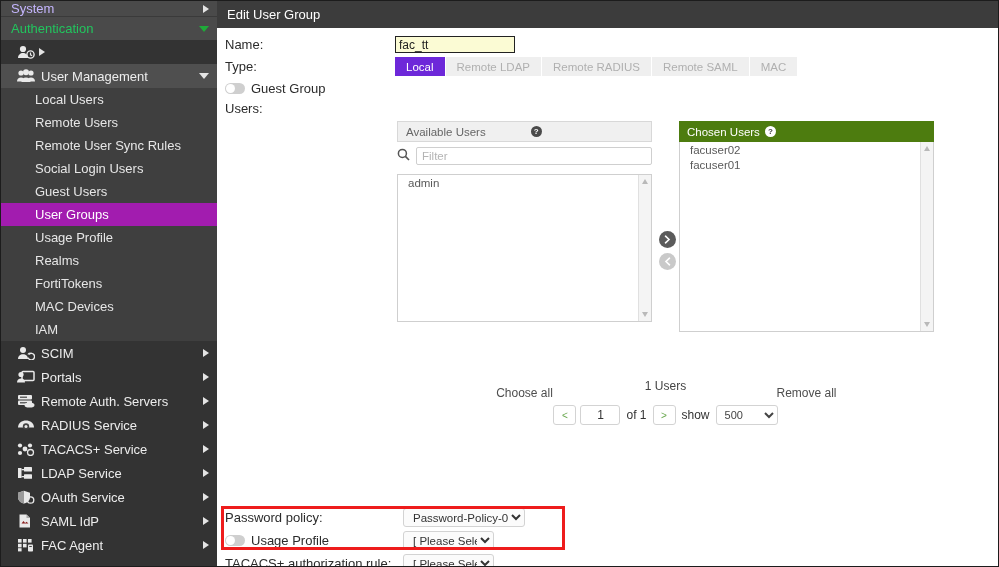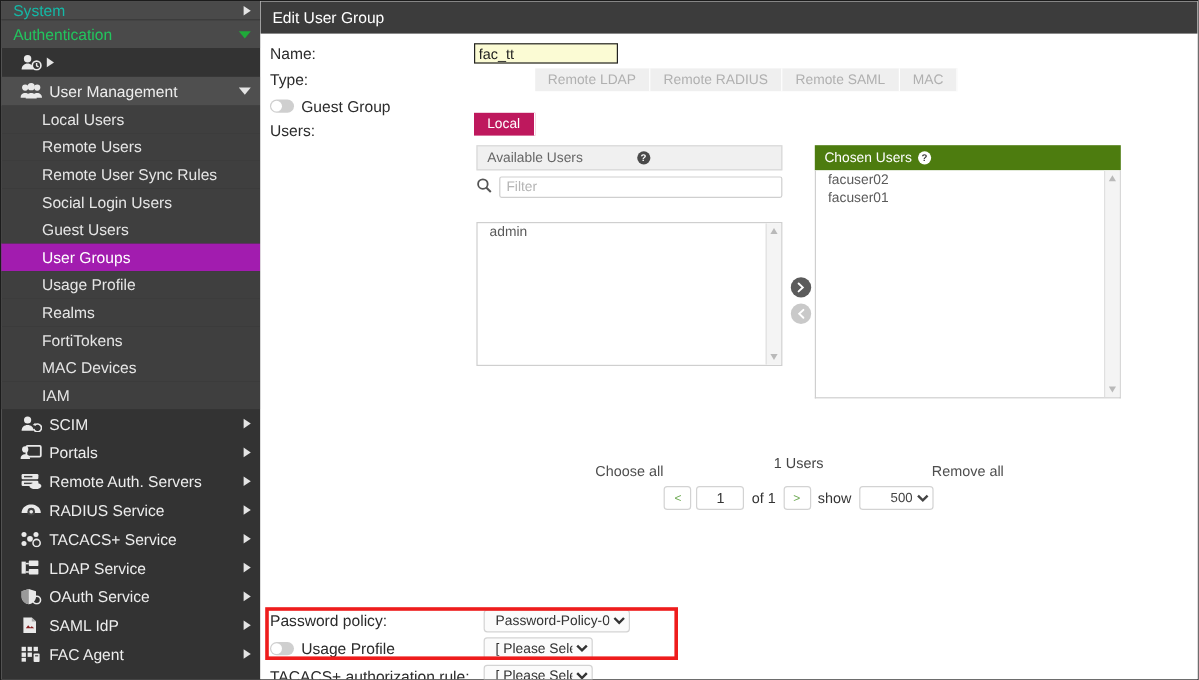--- a/index.html
+++ b/index.html
@@ -25,21 +25,21 @@
     flex: 0 0 216px;
     overflow: hidden;
     position: relative;
   }
   .nav-top {
     height: 16px;
     background: #4a4a4a;
     display: flex; align-items: center;
     padding: 0 8px 0 10px;
     font-size: 13px;
-    color: #14b8a6;
+    color: #c4b5fd;
     border-bottom: 1px solid #3a3a3a;
   }
   .nav-top .lbl { flex: 1; }
   .nav-auth {
     height: 23px;
     background: #4a4a4a;
     display: flex; align-items: center;
     padding: 0 8px 0 10px;
     font-size: 13px;
     color: #22c55e;
@@ -120,21 +120,21 @@
   .type-tabs { display: flex; height: 19px; }
   .tab {
     height: 19px;
     display: flex; align-items: center; justify-content: center;
     padding: 0 11px;
     font-size: 11.5px;
     background: #efefef;
     color: #b0b0b0;
     border-right: 1px solid #ffffff;
   }
-  .tab.on { background: #be185d; color: #ffffff; margin-top: 37px; }
+  .tab.on { background: #6d28d9; color: #ffffff; }
 
   .toggle {
     width: 20px; height: 11px;
     border-radius: 6px;
     background: #cfcfcf;
     position: relative;
     flex: 0 0 20px;
     margin-right: 6px;
   }
   .toggle::after {
@@ -190,26 +190,26 @@
     font-size: 11.5px;
     color: #333;
     padding: 0 5px;
     font-family: "Liberation Sans", sans-serif;
     outline: none;
     margin-left: 6px;
   }
   .filter-input::placeholder { color: #b4b4b4; }
 
   .listbox {
-    height: 120px;
+    height: 148px;
     border: 1px solid #cfcfcf;
     background: #ffffff;
     position: relative;
     overflow: hidden;
-    margin-top: 19px;
+    margin-top: 8px;
   }
   .listbox.chosen { margin-top: 0; border-top: none; height: 190px; }
   .list-item {
     padding: 2px 0 1px 10px;
     font-size: 11.5px;
     color: #5a5a5a;
   }
   .vscroll {
     position: absolute; right: 0; top: 0;
     width: 13px; height: 100%;
@@ -278,23 +278,22 @@
     outline: none;
   }
   .pg-txt { padding: 0 2px; }
   .pg-sel {
     height: 20px; width: 62px;
     border: 1px solid #d3d3d3;
     border-radius: 3px;
     background: #fff;
     font-size: 11px; color: #444;
     font-family: "Liberation Sans", sans-serif;
-    padding-left: 20px;
+    padding-left: 4px;
     outline: none;
-    text-align: right;
   }
 
   .sel-box {
     height: 19px;
     border: 1px solid #d3d3d3;
     border-radius: 3px;
     background: #fbfbfb;
     font-size: 11.5px;
     color: #333;
     font-family: "Liberation Sans", sans-serif;

